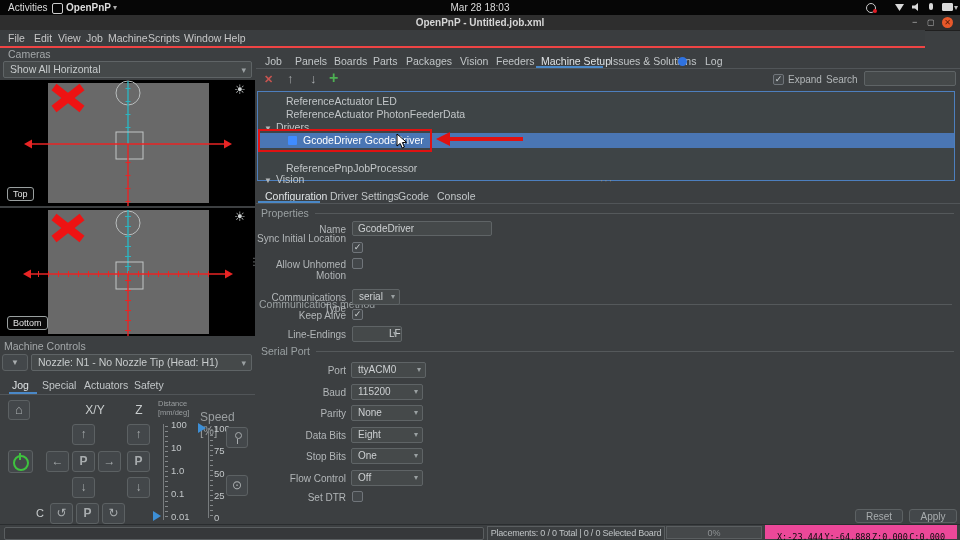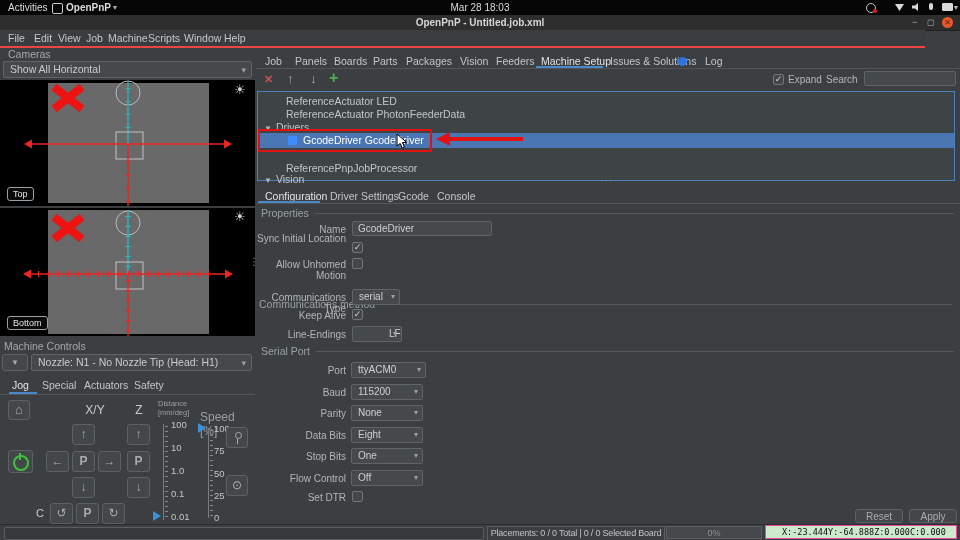--- a/index.html
+++ b/index.html
@@ -40,22 +40,22 @@
   .tabtxt{position:absolute;font-size:10.5px;color:#c2c6c8;}
   .tabtxt.active{color:#dfe3e5;}
   .underline{position:absolute;height:2px;background:#4a88c7;}
   
   .tree{left:257px;top:91px;width:698px;height:90px;background:#3e4446;border:1px solid #4d7fbe;box-sizing:border-box;padding-left:46px;}
   .trow{position:absolute;left:0;width:100%;height:13px;font-size:10.5px;color:#c2c6c8;line-height:13px;white-space:nowrap;}
   .trow .tw{color:#b2b6b8;font-size:8px;margin-right:4px;}
   .trow.sel-row{background:#4a76b4;color:#fff;height:15px;line-height:15px;}
   
   .statusbar{left:0;top:524px;width:960px;height:16px;background:#3c3f41;border-top:1px solid #2a2d2f;}
-  .dro{display:flex;justify-content:space-between;align-items:center;background:#cde9cd;border:1px solid #ec4899;
-       font-family:"DejaVu Sans Mono",monospace;font-size:8.5px;color:#0d0d0d;padding:0 16px;box-sizing:border-box;}
+  .dro{display:flex;justify-content:space-between;background:#cde9cd;border:7px solid #ec4899;
+       font-family:"DejaVu Sans Mono",monospace;font-size:8.5px;color:#0d0d0d;padding:0 5px;box-sizing:border-box;}
   
   .annbox{border:2px solid #e01212;background:transparent;}
   .annline{background:#e01212;}
   .annhead{width:0;height:0;border-top:7px solid transparent;border-bottom:7px solid transparent;border-right:14px solid #e01212;}
   
   .pwr{display:inline-block;width:12px;height:12px;border:2px solid #3ec23e;border-radius:50%;position:relative;}
   .pwr::after{content:"";position:absolute;left:4px;top:-4px;width:2px;height:7px;background:#3ec23e;}
   
   .tray{position:absolute;top:3px;}
   .wifi{width:9px;height:7px;background:#d8d8d8;clip-path:polygon(50% 100%,0 0,100% 0);}

